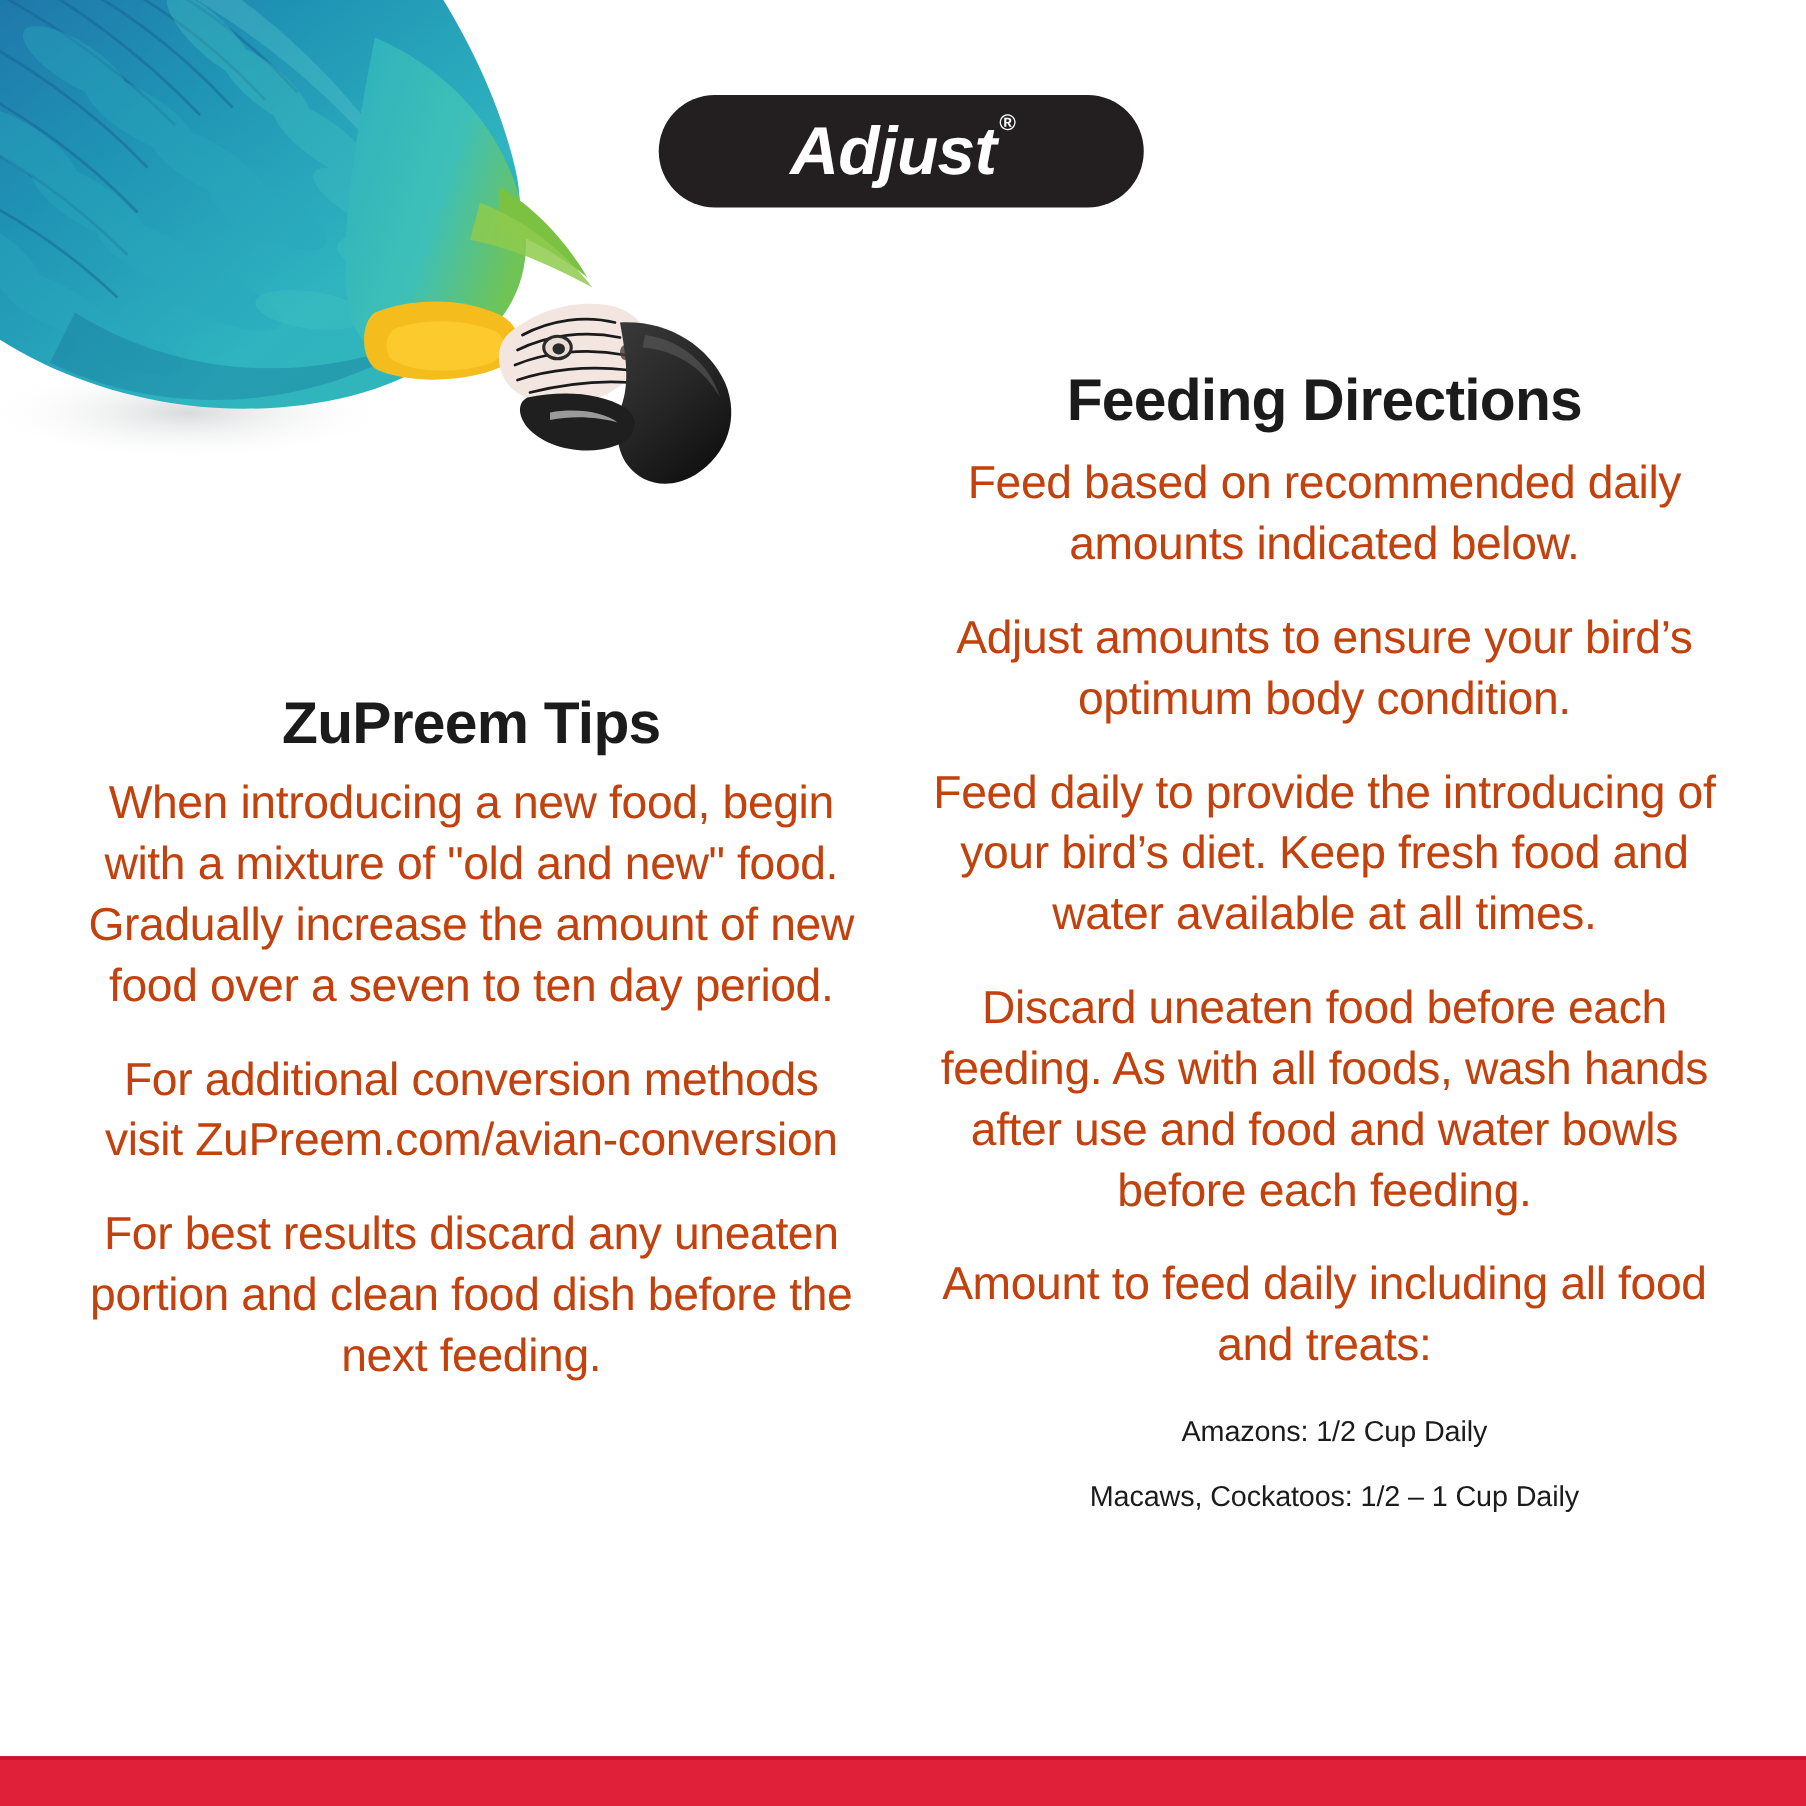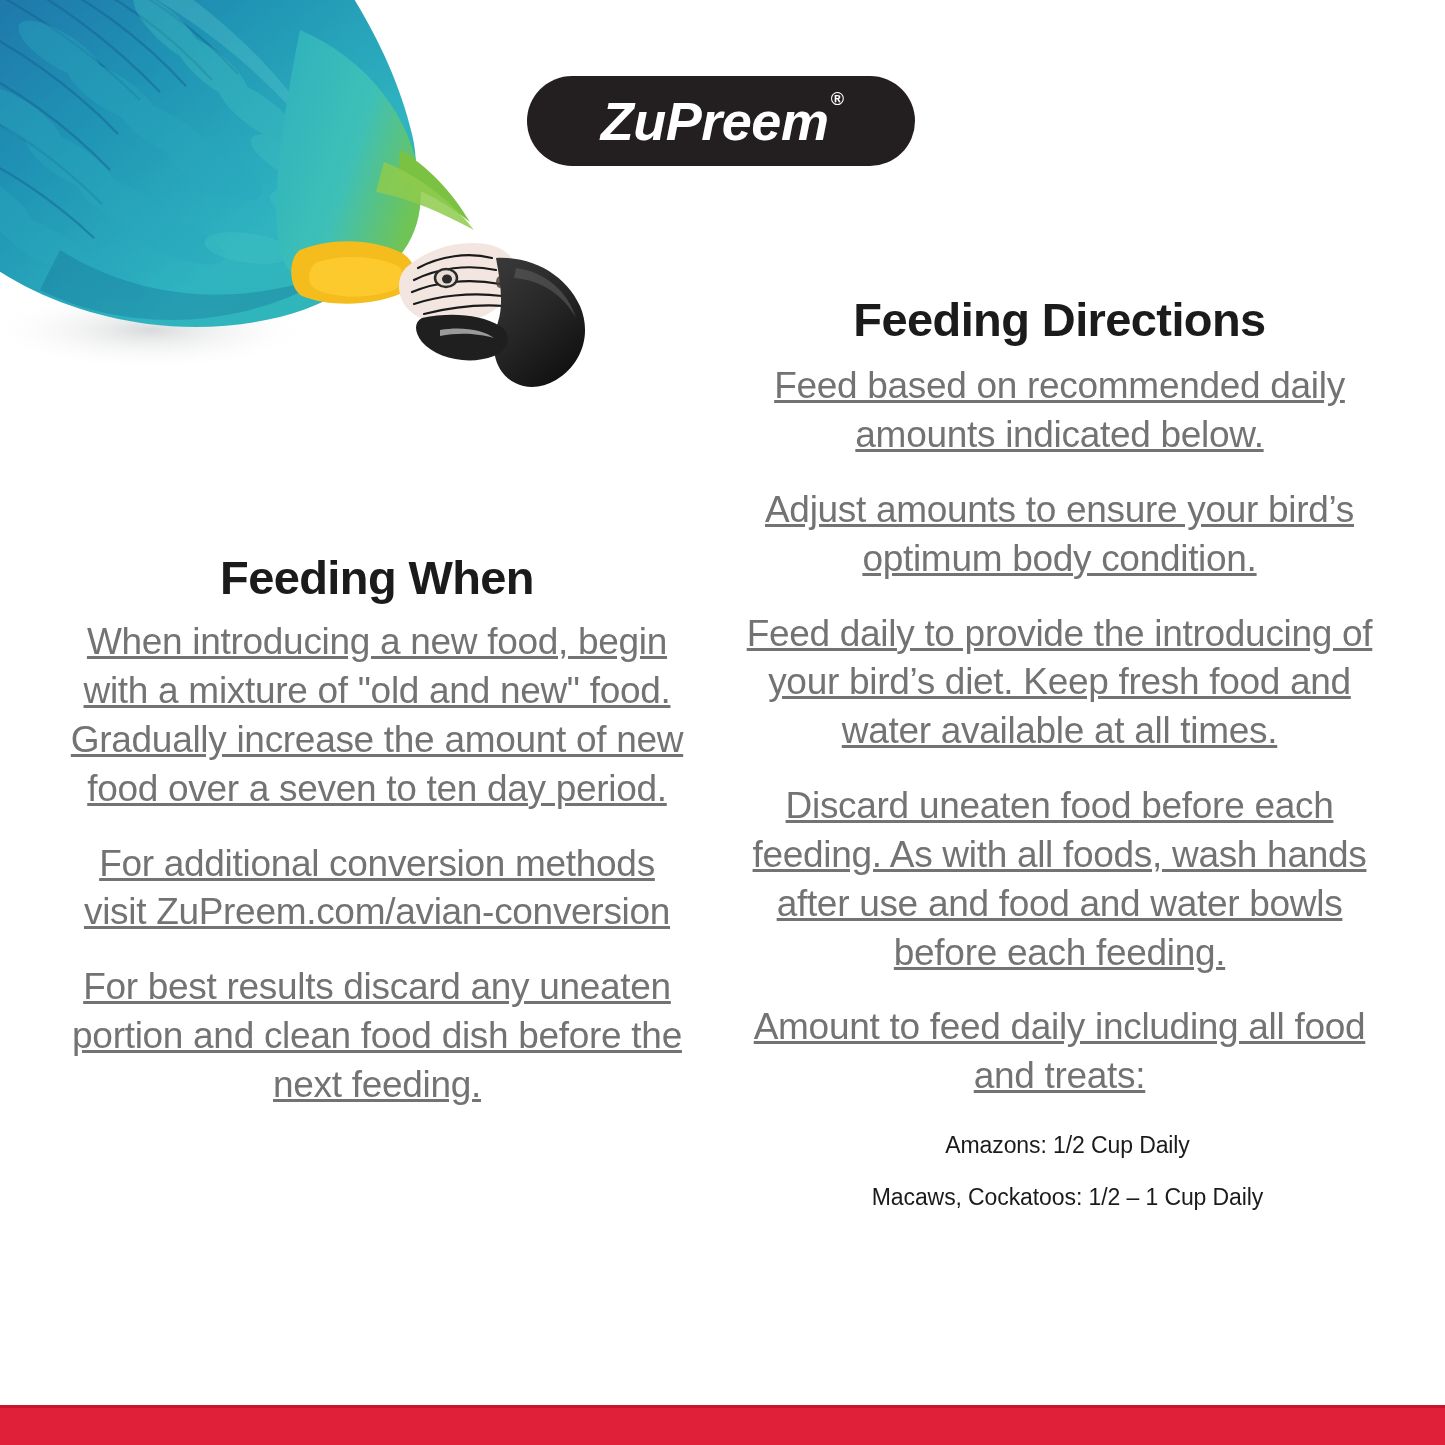--- a/index.html
+++ b/index.html
@@ -87,23 +87,22 @@
     line-height: 1.05;
   }
   #right-column h2.section-heading {
     margin-bottom: 18px;
   }
 
   p.body-text {
     margin: 0 0 26px 0;
     font-size: 37px;
     line-height: 1.32;
-    color: #737373;
+    color: #c2410c;
     letter-spacing: -0.3px;
-    text-decoration: underline;
   }
   p.body-text:last-of-type { margin-bottom: 0; }
 
   .amounts-list {
     margin-top: 30px;
   }
   p.amount-line {
     margin: 0 0 22px 16px;
     font-size: 23px;
     line-height: 1.3;
@@ -269,25 +268,25 @@
                  C 512,334 510,350 494,356
                  C 468,366 436,358 422,342
                  C 414,332 414,322 422,318 Z" fill="#1f1f1f"></path>
         <path d="M 440,330 C 462,326 484,330 494,338
                  C 480,334 460,332 440,336 Z" fill="#ffffff" opacity="0.55"></path>
       </g>
     </svg>
   </div>
 
   <div id="brand-logo">
-    <span class="wordmark"><span>ZuPreem</span><span class="regmark">®</span></span>
+    <span class="wordmark"><span>Adjust</span><span class="regmark">®</span></span>
   </div>
 
   <div id="left-column" class="column">
-    <h2 class="section-heading">Feeding When</h2>
+    <h2 class="section-heading">ZuPreem Tips</h2>
     <p class="body-text">When introducing a new food, begin with a mixture of "old and new" food. Gradually increase the amount of new food over a seven to ten day period.</p>
     <p class="body-text">For additional conversion methods visit ZuPreem.com/avian-conversion</p>
     <p class="body-text">For best results discard any uneaten portion and clean food dish before the next feeding.</p>
   </div>
 
   <div id="right-column" class="column">
     <h2 class="section-heading">Feeding Directions</h2>
     <p class="body-text">Feed based on recommended daily amounts indicated below.</p>
     <p class="body-text">Adjust amounts to ensure your bird’s optimum body condition.</p>
     <p class="body-text">Feed daily to provide the introducing of your bird’s diet. Keep fresh food and water available at all times.</p>

